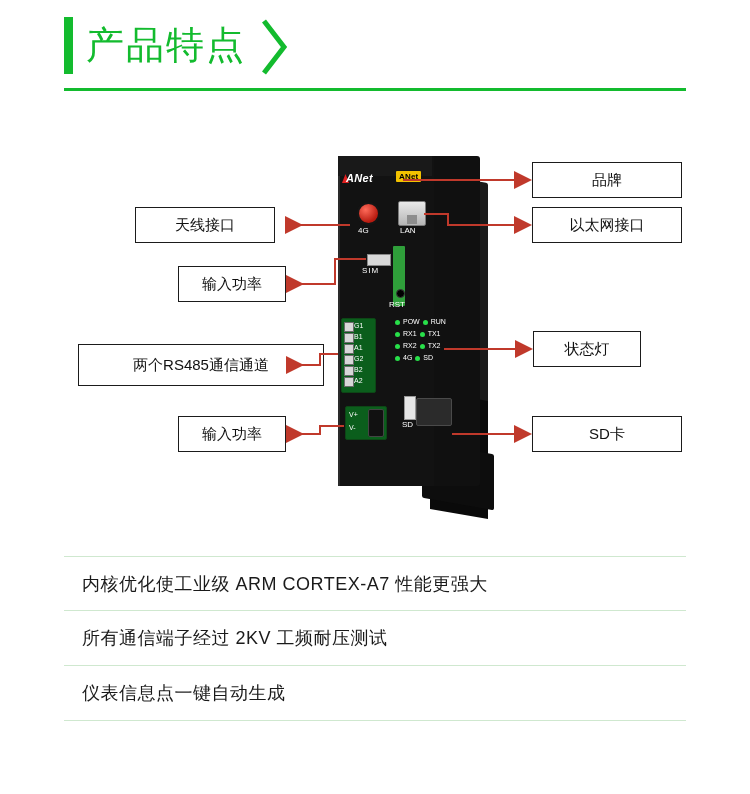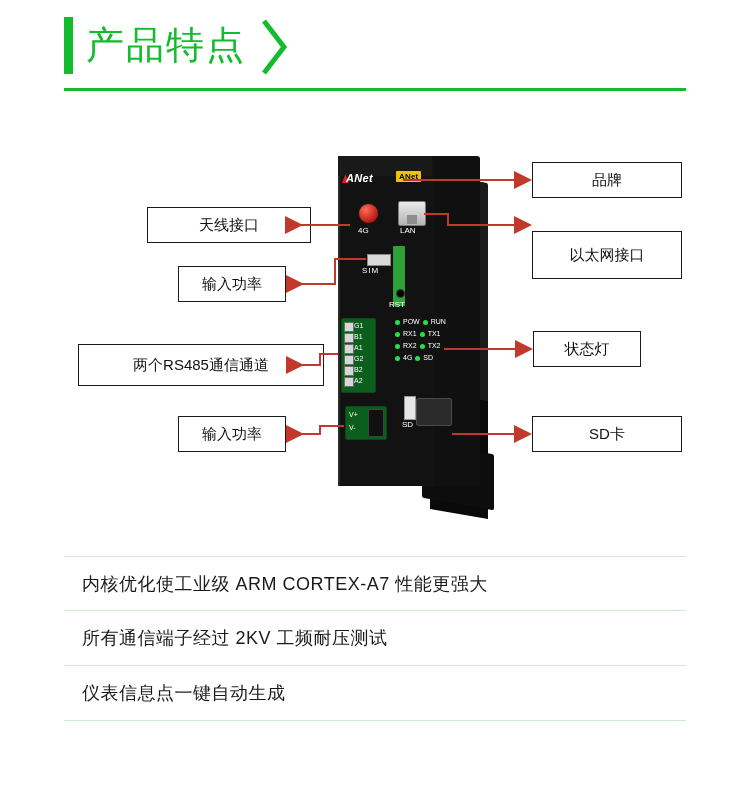--- a/index.html
+++ b/index.html
@@ -484,25 +484,25 @@
   <div class="pw-plug"></div>
 
   <div class="sd-card"></div>
   <div class="sd-label">SD</div>
   <div class="sd-slot"></div>
 
   <div class="callout" style="left:532px; top:66px; width:150px; height:36px;">
     <span>品牌</span>
   </div>
 
-  <div class="callout" style="left:532px; top:111px; width:150px; height:48px;margin-top:24px;">
+  <div class="callout" style="left:532px; top:111px; width:150px; height:36px;">
     <span>以太网接口</span>
   </div>
 
-  <div class="callout" style="left:135px; top:111px; width:164px; height:36px;margin-left:12px;">
+  <div class="callout" style="left:135px; top:111px; width:140px; height:36px;">
     <span>天线接口</span>
   </div>
 
   <div class="callout" style="left:178px; top:170px; width:108px; height:36px;">
     <span>输入功率</span>
   </div>
 
   <div class="callout" style="left:78px; top:248px; width:246px; height:42px;">
     <span>两个RS485通信通道</span>
   </div>

